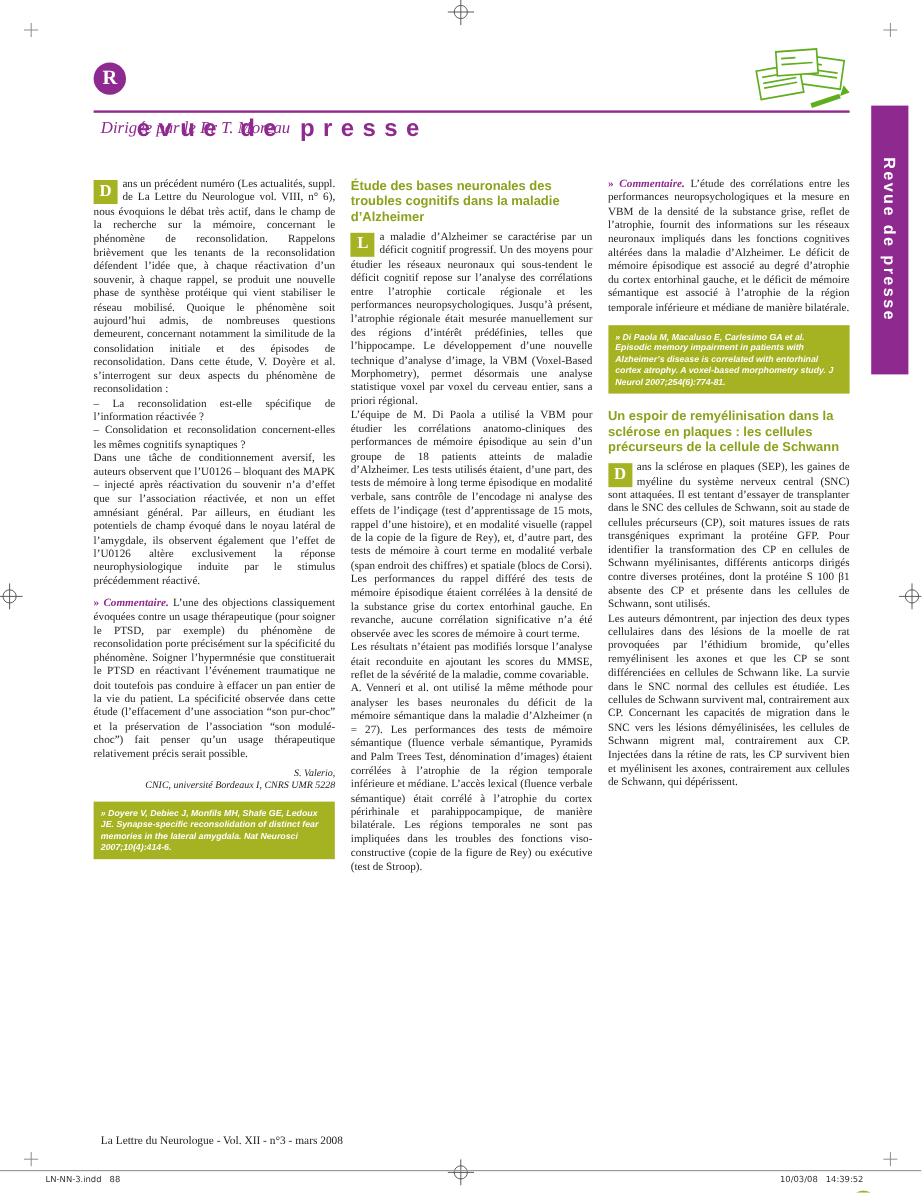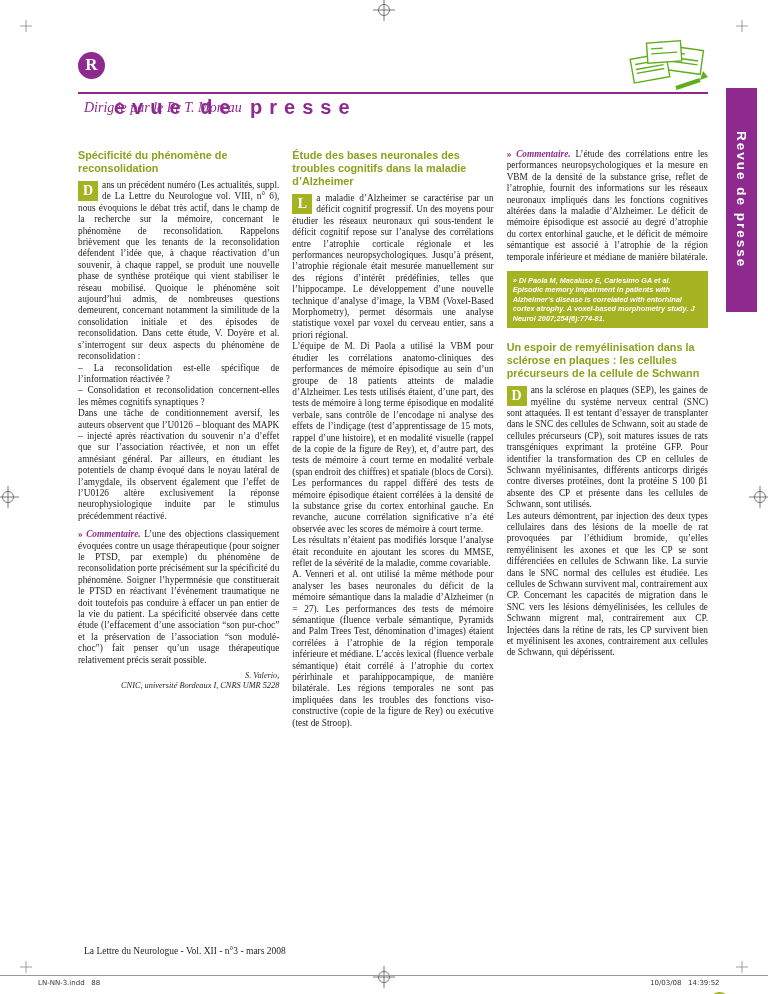--- a/index.html
+++ b/index.html
@@ -167,30 +167,32 @@
   <div class="header-rule"></div>
   <div class="subtitle">Dirigée par le Pr T. Moreau</div>
 
   <div class="side-banner">
     <span>Revue de presse</span>
   </div>
 
   <main class="columns">
 
     <section class="col">
-      <h2 class="article-title">Spécificité du phénomène de reconsolidation</h2>
       <p class="body-text"><span class="dropcap">D</span><span>ans un précédent numéro (Les actualités, suppl. de La Lettre du Neurologue vol. VIII, n° 6), nous évoquions le débat très actif, dans le champ de la recherche sur la mémoire, concernant le phénomène de reconsolidation. Rappelons brièvement que les tenants de la reconsolidation défendent l’idée que, à chaque réactivation d’un souvenir, à chaque rappel, se produit une nouvelle phase de synthèse protéique qui vient stabiliser le réseau mobilisé. Quoique le phénomène soit aujourd’hui admis, de nombreuses questions demeurent, concernant notamment la similitude de la consolidation initiale et des épisodes de reconsolidation. Dans cette étude, V. Doyère et al. s’interrogent sur deux aspects du phénomène de reconsolidation :</span></p>
       <p class="body-text">– La reconsolidation est-elle spécifique de l’information réactivée ?</p>
       <p class="body-text">– Consolidation et reconsolidation concernent-elles les mêmes cognitifs synaptiques ?</p>
       <p class="body-text">Dans une tâche de conditionnement aversif, les auteurs observent que l’U0126 – bloquant des MAPK – injecté après réactivation du souvenir n’a d’effet que sur l’association réactivée, et non un effet amnésiant général. Par ailleurs, en étudiant les potentiels de champ évoqué dans le noyau latéral de l’amygdale, ils observent également que l’effet de l’U0126 altère exclusivement la réponse neurophysiologique induite par le stimulus précédemment réactivé.</p>
       <p class="body-text comment"><span class="cmark">»</span> <span class="clabel">Commentaire.</span> <span>L’une des objections classiquement évoquées contre un usage thérapeutique (pour soigner le PTSD, par exemple) du phénomène de reconsolidation porte précisément sur la spécificité du phénomène. Soigner l’hypermnésie que constituerait le PTSD en réactivant l’événement traumatique ne doit toutefois pas conduire à effacer un pan entier de la vie du patient. La spécificité observée dans cette étude (l’effacement d’une association “son pur-choc” et la préservation de l’association “son modulé-choc”) fait penser qu’un usage thérapeutique relativement précis serait possible.</span></p>
       <div class="signature">
         <div>S. Valerio,</div>
         <div>CNIC, université Bordeaux I, CNRS UMR 5228</div>
       </div>
+      <div class="ref-box">
+        <p>» Doyere V, Debiec J, Monfils MH, Shafe GE, Ledoux JE. Synapse-specific reconsolidation of distinct fear memories in the lateral amygdala. Nat Neurosci 2007;10(4):414-6.</p>
+      </div>
     </section>
 
     <section class="col">
       <h2 class="article-title">Étude des bases neuronales des troubles cognitifs dans la maladie d’Alzheimer</h2>
       <p class="body-text"><span class="dropcap">L</span><span>a maladie d’Alzheimer se caractérise par un déficit cognitif progressif. Un des moyens pour étudier les réseaux neuronaux qui sous-tendent le déficit cognitif repose sur l’analyse des corrélations entre l’atrophie corticale régionale et les performances neuropsychologiques. Jusqu’à présent, l’atrophie régionale était mesurée manuellement sur des régions d’intérêt prédéfinies, telles que l’hippocampe. Le développement d’une nouvelle technique d’analyse d’image, la VBM (Voxel-Based Morphometry), permet désormais une analyse statistique voxel par voxel du cerveau entier, sans a priori régional.</span></p>
       <p class="body-text">L’équipe de M. Di Paola a utilisé la VBM pour étudier les corrélations anatomo-cliniques des performances de mémoire épisodique au sein d’un groupe de 18 patients atteints de maladie d’Alzheimer. Les tests utilisés étaient, d’une part, des tests de mémoire à long terme épisodique en modalité verbale, sans contrôle de l’encodage ni analyse des effets de l’indiçage (test d’apprentissage de 15 mots, rappel d’une histoire), et en modalité visuelle (rappel de la copie de la figure de Rey), et, d’autre part, des tests de mémoire à court terme en modalité verbale (span endroit des chiffres) et spatiale (blocs de Corsi).</p>
       <p class="body-text">Les performances du rappel différé des tests de mémoire épisodique étaient corrélées à la densité de la substance grise du cortex entorhinal gauche. En revanche, aucune corrélation significative n’a été observée avec les scores de mémoire à court terme.</p>
       <p class="body-text">Les résultats n’étaient pas modifiés lorsque l’analyse était reconduite en ajoutant les scores du MMSE, reflet de la sévérité de la maladie, comme covariable.</p>
       <p class="body-text">A. Venneri et al. ont utilisé la même méthode pour analyser les bases neuronales du déficit de la mémoire sémantique dans la maladie d’Alzheimer (n = 27). Les performances des tests de mémoire sémantique (fluence verbale sémantique, Pyramids and Palm Trees Test, dénomination d’images) étaient corrélées à l’atrophie de la région temporale inférieure et médiane. L’accès lexical (fluence verbale sémantique) était corrélé à l’atrophie du cortex périrhinale et parahippocampique, de manière bilatérale. Les régions temporales ne sont pas impliquées dans les troubles des fonctions viso-constructive (copie de la figure de Rey) ou exécutive (test de Stroop).</p>
     </section>

